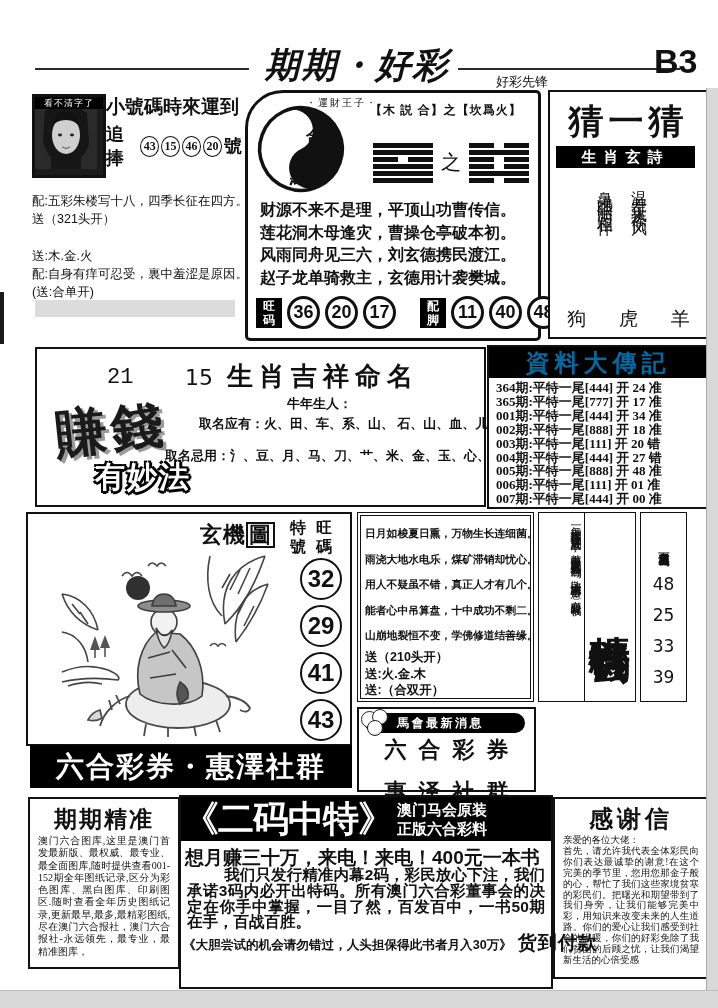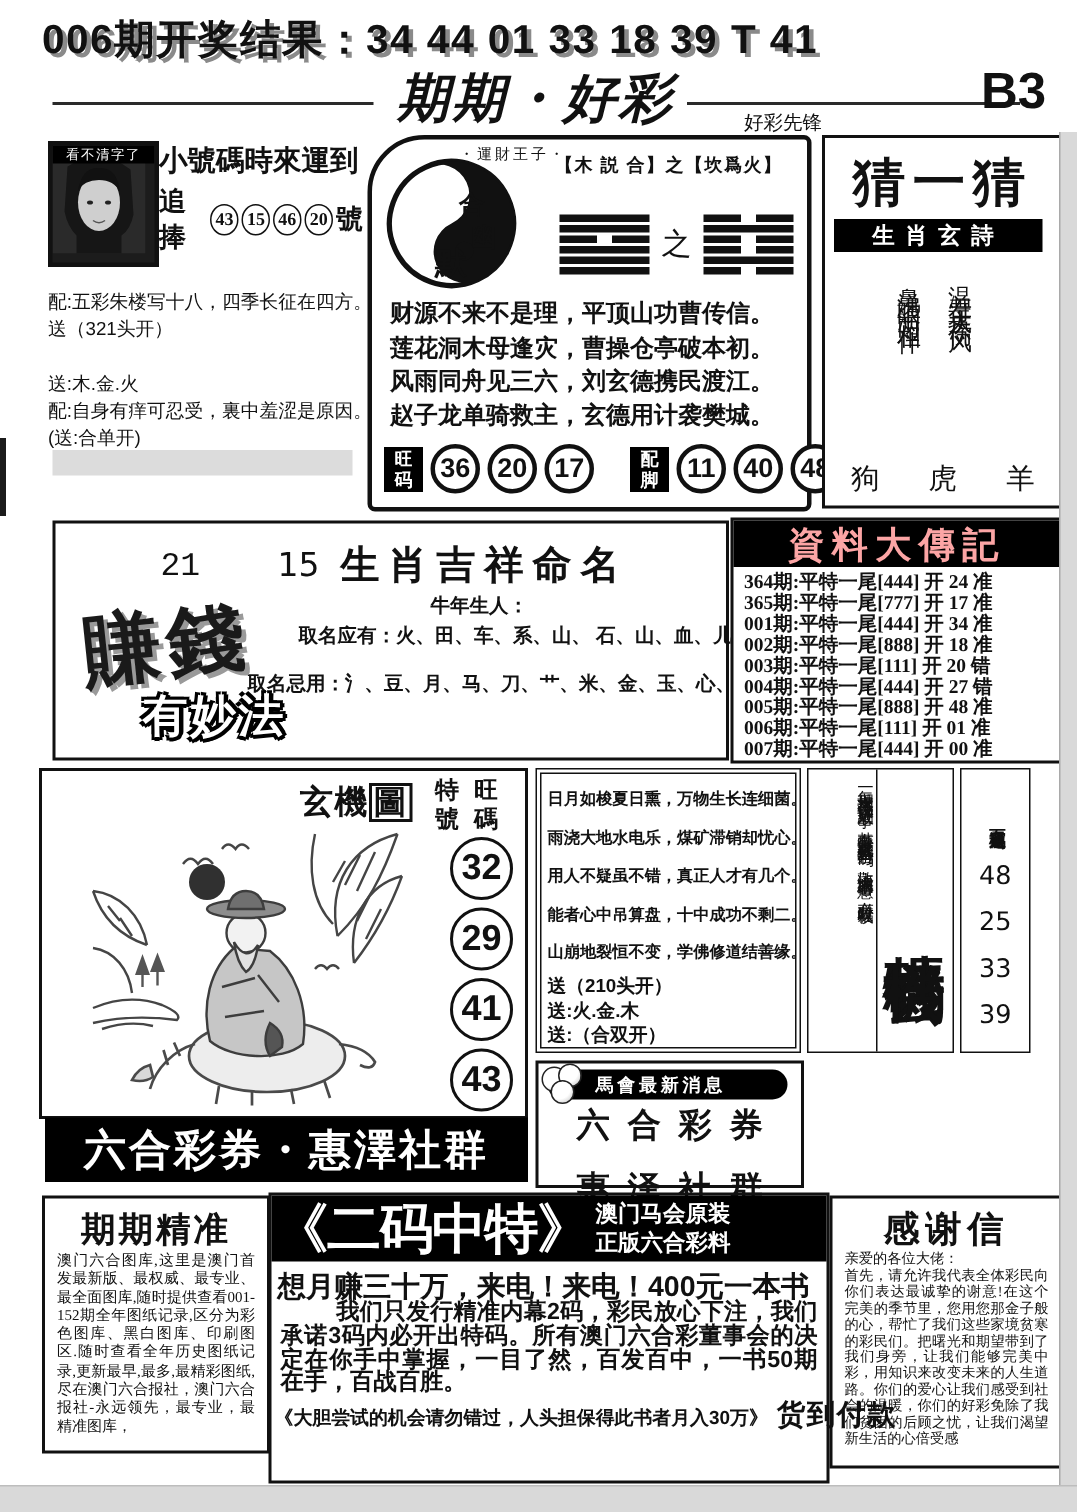--- a/index.html
+++ b/index.html
@@ -71,21 +71,21 @@
                 font-family:"Liberation Serif",serif;white-space:nowrap;}
   .naming-sub{left:250px;top:46px;font-size:13px;font-weight:bold;font-family:"Liberation Serif",serif;}
   .naming-line{font-size:13px;font-weight:bold;font-family:"Liberation Serif",serif;white-space:nowrap;}
   .art1{left:18px;top:46px;font-size:52px;font-weight:900;font-family:"Liberation Serif",serif;
         transform:rotate(-6deg);color:#1a1a1a;text-shadow:3px 3px 0 #9a9a9a;letter-spacing:4px;}
   .art2{left:58px;top:108px;font-size:30px;font-weight:900;color:#fff;letter-spacing:2px;
         text-shadow:-2px -2px 0 #000,2px -2px 0 #000,-2px 2px 0 #000,2px 2px 0 #000,0 3px 0 #000,3px 0 0 #000;}
 
   
   .records{left:487px;top:345px;width:218px;height:160px;}
-  .records-head{height:31px;background:#000;color:#fca5a5;display:flex;align-items:center;justify-content:center;
+  .records-head{height:31px;background:#000;color:#0369a1;display:flex;align-items:center;justify-content:center;
                 font-size:24px;font-weight:900;letter-spacing:5px;font-family:"Liberation Serif",serif;}
   .records-rows{padding:3px 5px 16px 7px;font-size:13px;font-weight:bold;line-height:13.9px;
                 font-family:"Liberation Serif",serif;white-space:nowrap;}
 
   
   .mystery{left:26px;top:512px;width:322px;height:230px;text-decoration:underline;}
   .mys-label{left:172px;top:6px;font-size:22px;font-weight:900;letter-spacing:1px;}
   .mys-label .boxed{display:inline-block;border:2px solid #111;padding:0 1px;line-height:22px;}
   .mys-cols{left:262px;top:4px;font-size:16px;font-weight:bold;line-height:19px;
             font-family:"Liberation Serif",serif;letter-spacing:3px;}
@@ -150,21 +150,20 @@
   
   .edge-right{left:706px;top:88px;width:12px;height:920px;background:#d9d9d9;border-left:1px solid #a9a9a9;}
   .edge-bottom{left:0;top:990px;width:718px;height:18px;background:#d9d9d9;border-top:1px solid #bdbdbd;}
   .scan-mark{left:0;top:292px;width:4px;height:52px;background:#1b1b1b;}
 </style>
 </head>
 <body>
 
 <div class="page">
 
-  <div class="abs result-line">006期开奖结果：34 44 01 33 18 39 T 41</div>
   <div class="abs mast-line" style="left:35px;width:214px;"></div>
   <div class="abs mast-title">期期・好彩</div>
   <div class="abs mast-line" style="left:458px;width:222px;"></div>
   <div class="abs mast-slogan">好彩先锋</div>
   <div class="abs mast-pageno">B3</div>
 
   <div class="abs lucky">
     <div class="abs photo">
       <svg width="62" height="72" viewBox="0 0 62 72">
         <rect x="0" y="0" width="62" height="72" fill="#2a2a2a"></rect>

